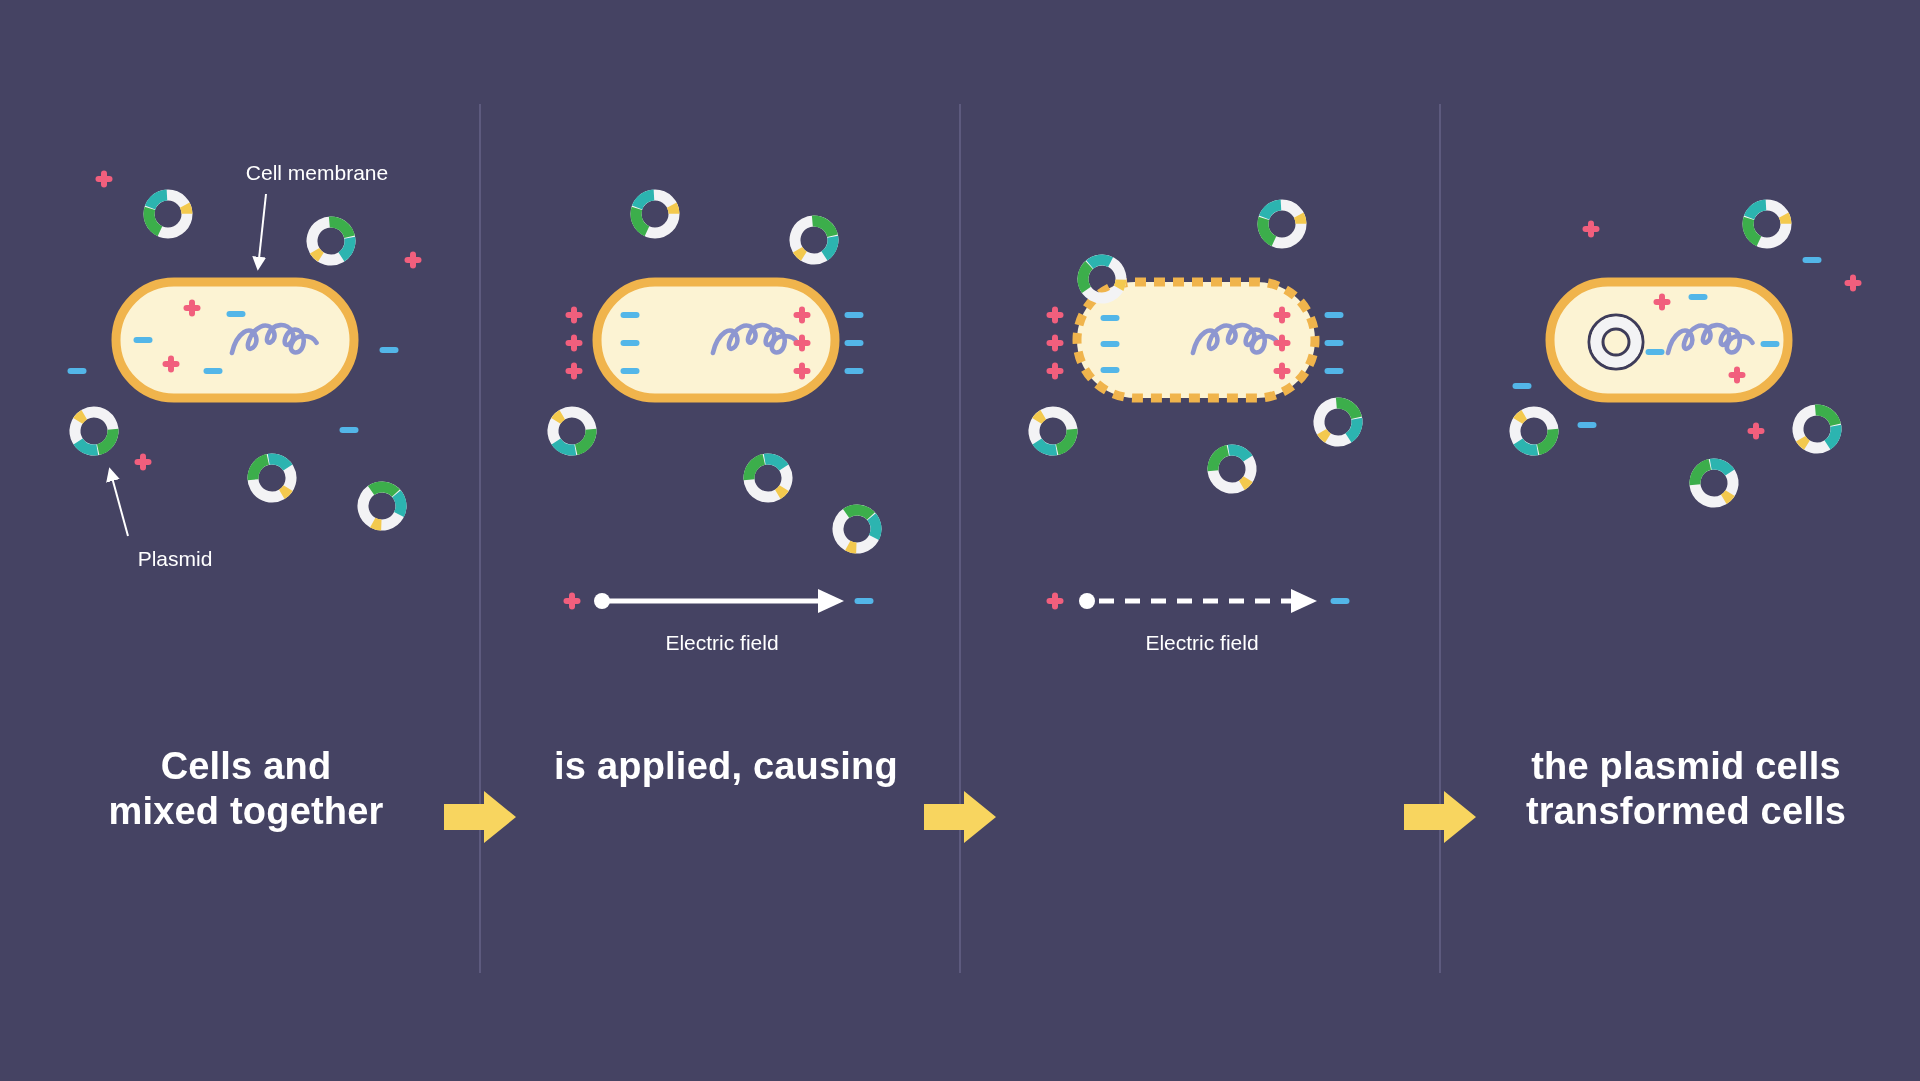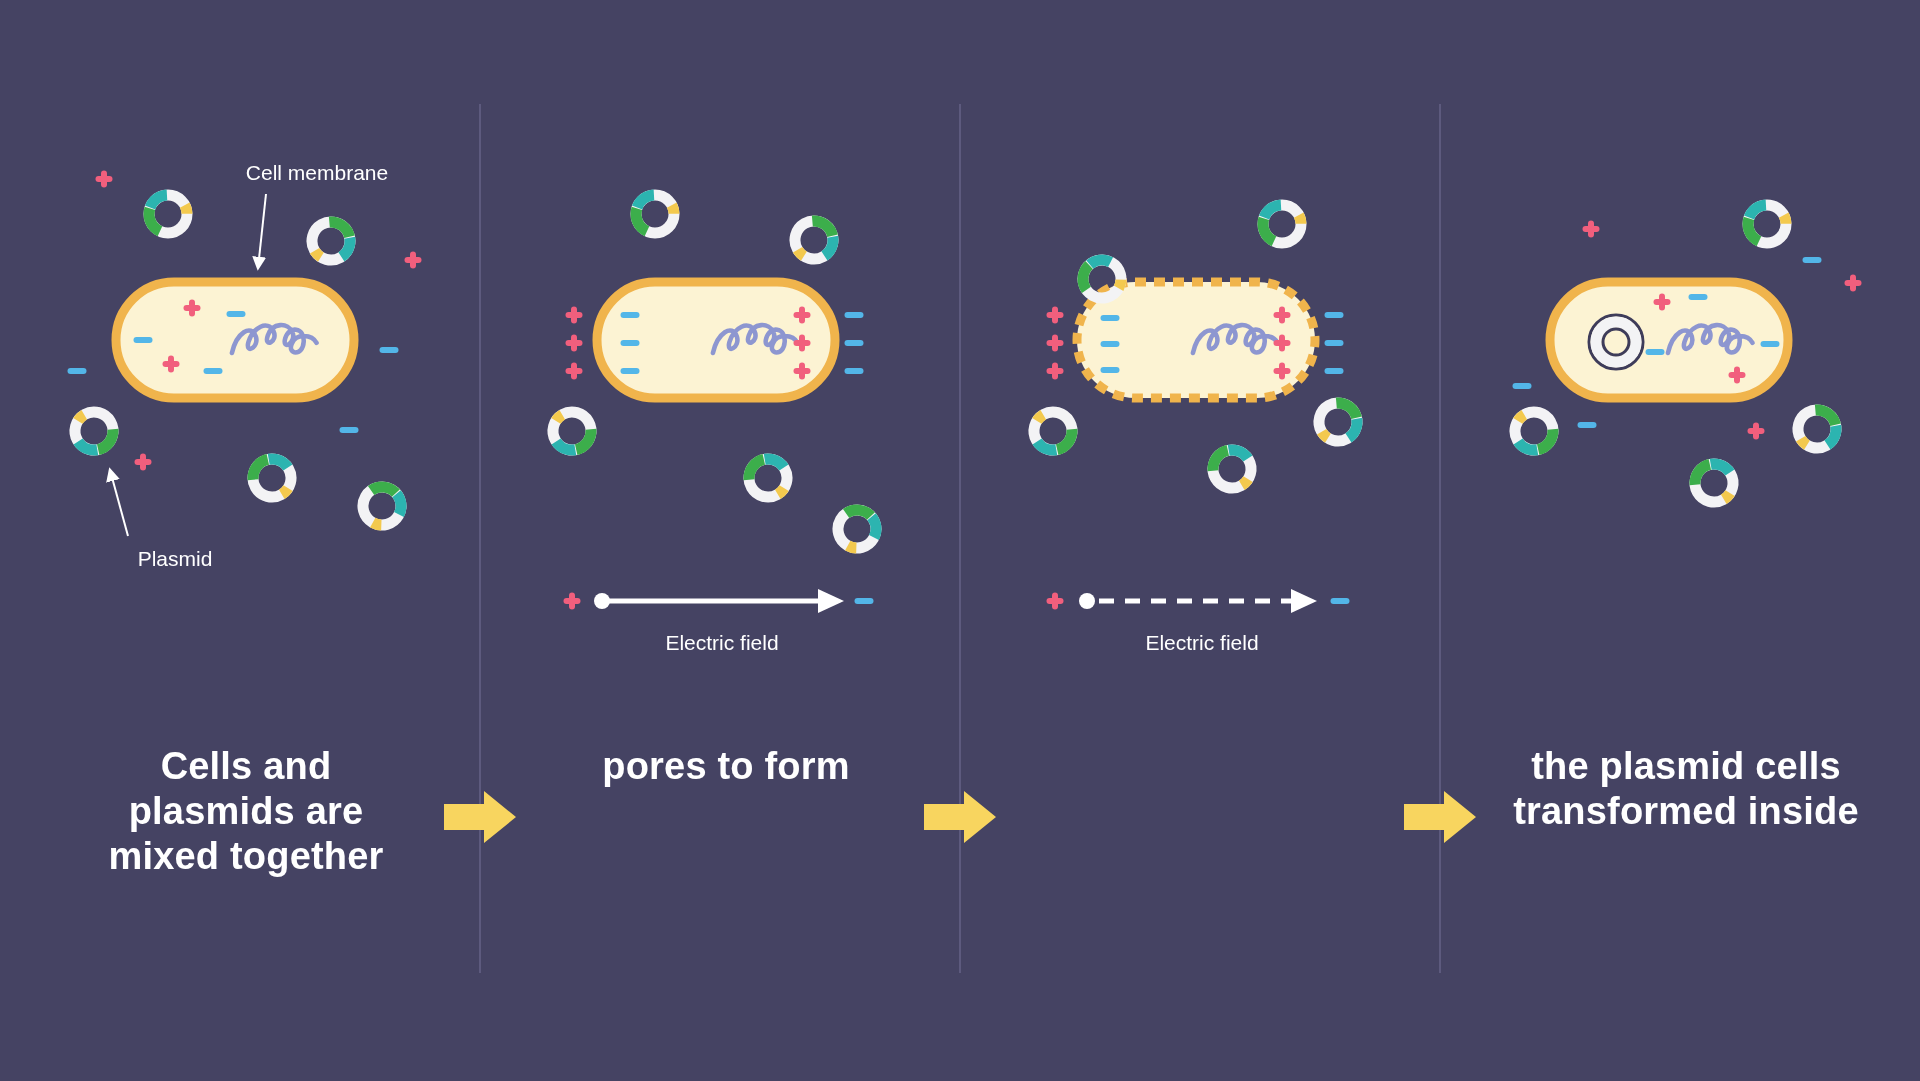--- a/index.html
+++ b/index.html
@@ -81,21 +81,20 @@
       <use href="#plasmid" transform="translate(94,431) rotate(240)"></use>
       <use href="#plus" class="plus" transform="translate(143,462)"></use>
       <use href="#plasmid" transform="translate(272,478) rotate(60)"></use>
       <use href="#minus" class="minus" transform="translate(349,430)"></use>
       <use href="#plasmid" transform="translate(382,506) rotate(120)"></use>
       <line class="thin-arrow" x1="128" y1="536" x2="110" y2="470" marker-end="url(#ah)"></line>
       <text class="svg-label" x="175" y="566" text-anchor="middle">Plasmid</text>
     </svg>
     <div class="caption">
       <div>Cells and</div>
-      <div>plasmids are</div>
       <div>mixed together</div>
     </div>
   </section>
 
   <section class="panel" style="left:480px">
     <svg class="illus" width="480" height="700" viewBox="0 0 480 700">
       <use href="#plasmid" transform="translate(175,214)"></use>
       <use href="#plasmid" transform="translate(334,240) rotate(150)"></use>
       <use href="#plus" class="plus" transform="translate(94,315)"></use>
       <use href="#plus" class="plus" transform="translate(94,343)"></use>
@@ -115,21 +114,21 @@
       <use href="#plasmid" transform="translate(288,478) rotate(60)"></use>
       <use href="#plasmid" transform="translate(377,529) rotate(120)"></use>
       <use href="#plus" class="plus" transform="translate(92,601)"></use>
       <circle class="efield-dot" cx="122" cy="601" r="8"></circle>
       <line class="efield-line" x1="122" y1="601" x2="340" y2="601"></line>
       <polygon class="efield-head" points="338,589 364,601 338,613"></polygon>
       <use href="#minus" class="minus" transform="translate(384,601)"></use>
       <text class="svg-label" x="242" y="650" text-anchor="middle">Electric field</text>
     </svg>
     <div class="caption">
-      <div>pores to form</div>
+      <div>is applied, causing</div>
     </div>
   </section>
 
   <section class="panel" style="left:960px">
     <svg class="illus" width="480" height="700" viewBox="0 0 480 700">
       <use href="#plasmid" transform="translate(322,224)"></use>
       <use href="#plus" class="plus" transform="translate(95,315)"></use>
       <use href="#plus" class="plus" transform="translate(95,343)"></use>
       <use href="#plus" class="plus" transform="translate(95,371)"></use>
       <rect class="cell porous" x="117" y="282" width="238" height="116" rx="58"></rect>
@@ -176,21 +175,21 @@
       <use href="#minus" class="minus" transform="translate(330,344)"></use>
       <use href="#minus" class="minus" transform="translate(82,386)"></use>
       <use href="#plasmid" transform="translate(94,431) rotate(240)"></use>
       <use href="#minus" class="minus" transform="translate(147,425)"></use>
       <use href="#plus" class="plus" transform="translate(316,431)"></use>
       <use href="#plasmid" transform="translate(274,483) rotate(60)"></use>
       <use href="#plasmid" transform="translate(377,429) rotate(150)"></use>
     </svg>
     <div class="caption">
       <div>the plasmid cells</div>
-      <div>transformed inside</div>
+      <div>transformed cells</div>
     </div>
   </section>
 
   <svg class="step-arrow" style="left:444px" viewBox="0 0 72 56">
     <polygon class="step-arrow-shape" points="0,15 40,15 40,2 72,28 40,54 40,41 0,41"></polygon>
   </svg>
   <svg class="step-arrow" style="left:924px" viewBox="0 0 72 56">
     <polygon class="step-arrow-shape" points="0,15 40,15 40,2 72,28 40,54 40,41 0,41"></polygon>
   </svg>
   <svg class="step-arrow" style="left:1404px" viewBox="0 0 72 56">

